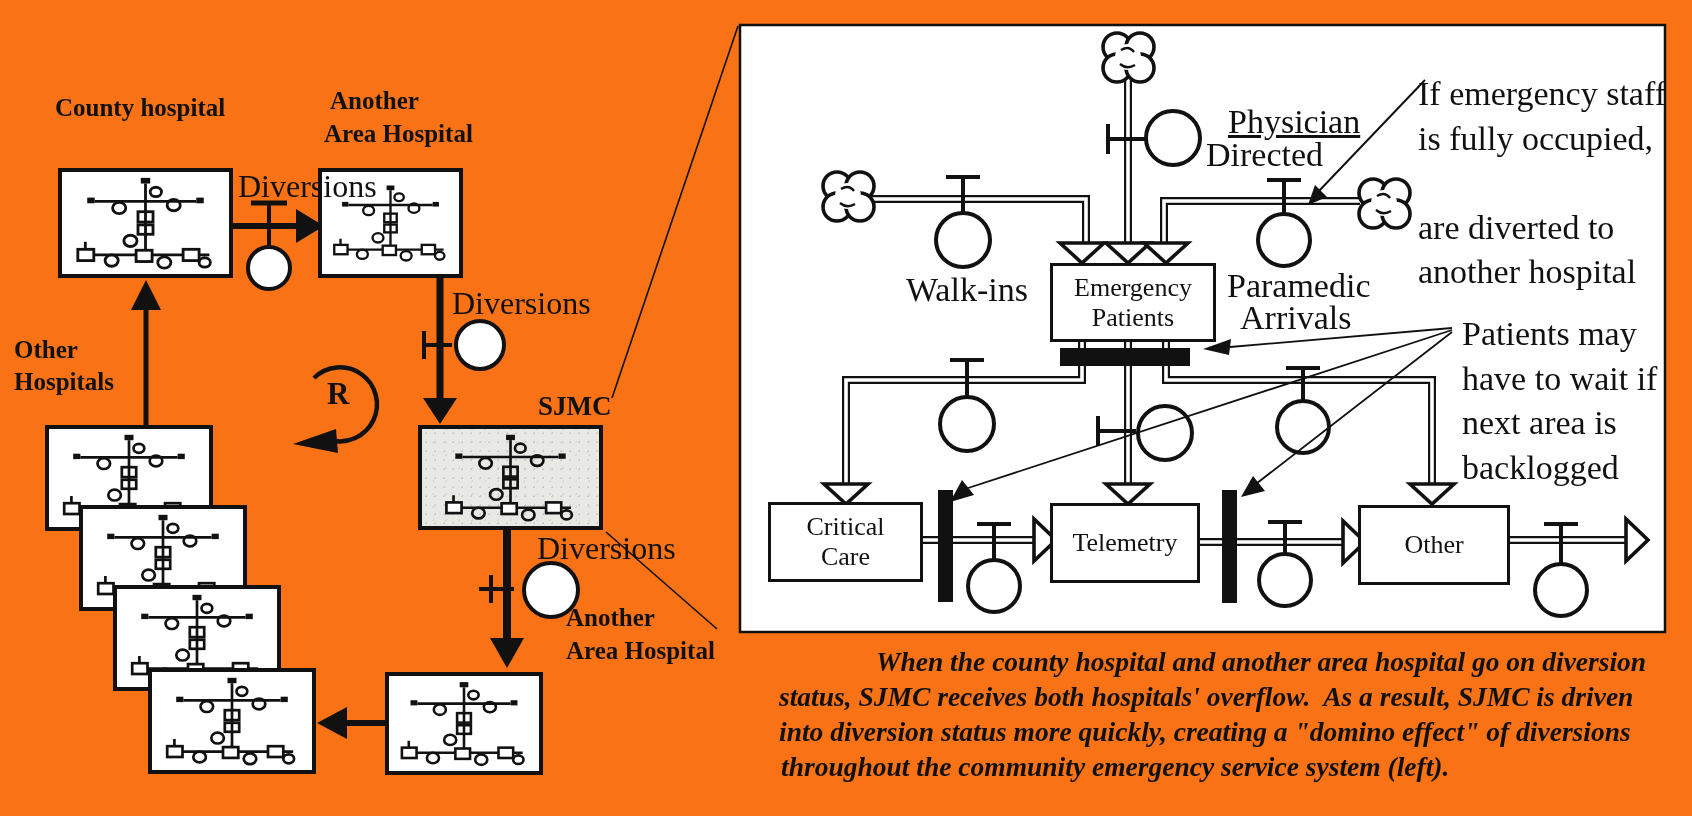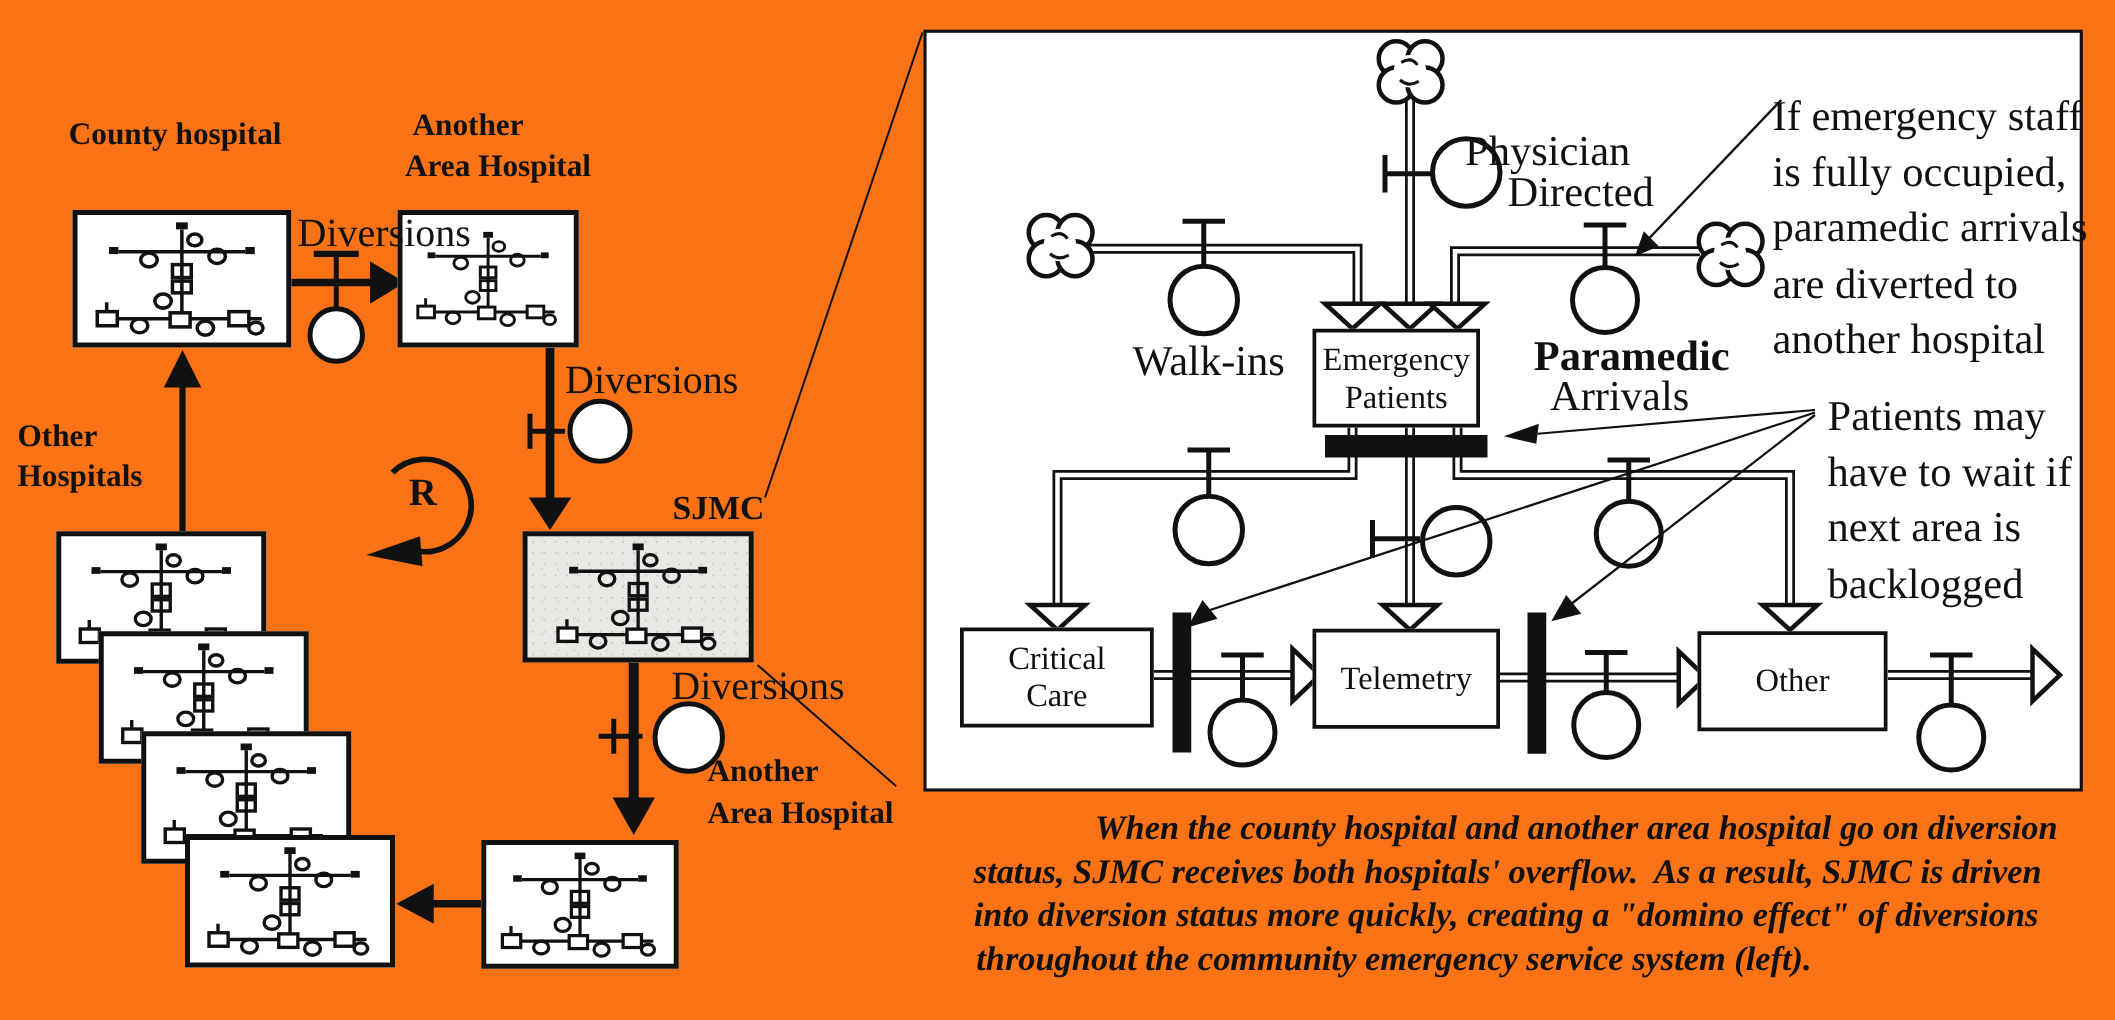--- a/index.html
+++ b/index.html
@@ -268,45 +268,45 @@
   <div class="lbl b s25" style="left:324px;top:121px;">Area Hospital</div>
   <div class="lbl s24" style="left:452px;top:287px;">Diversions</div>
   <div class="lbl b s26" style="left:538px;top:392px;font-size:27px;">SJMC</div>
   <div class="lbl s24" style="left:537px;top:532px;">Diversions</div>
   <div class="lbl b s25" style="left:566px;top:605px;">Another</div>
   <div class="lbl b s25" style="left:566px;top:638px;">Area Hospital</div>
   <div class="lbl b s25" style="left:14px;top:337px;">Other</div>
   <div class="lbl b s25" style="left:14px;top:369px;">Hospitals</div>
   <div class="lbl r-letter" style="left:327px;top:378px;">R</div>
 
-  <div class="stock-box" style="left:1050px;top:263px;width:134px;height:79px;">
+  <div class="stock-box" style="left:1050px;top:263px;width:166px;height:79px;">
     <span>Emergency</span>
     <span>Patients</span>
   </div>
   <div class="stock-box" style="left:768px;top:502px;width:155px;height:80px;">
     <span>Critical</span>
     <span>Care</span>
   </div>
   <div class="stock-box" style="left:1050px;top:503px;width:150px;height:80px;">
     <span>Telemetry</span>
   </div>
   <div class="stock-box" style="left:1358px;top:505px;width:152px;height:80px;">
     <span>Other</span>
   </div>
 
-  <div class="lbl s26" style="left:1172px;top:104px;">Physician</div>
+  <div class="lbl s26" style="left:1228px;top:104px;text-decoration:underline;">Physician</div>
   <div class="lbl s26" style="left:1206px;top:137px;">Directed</div>
   <div class="lbl s26" style="left:906px;top:272px;">Walk-ins</div>
-  <div class="lbl s26" style="left:1227px;top:268px;font-weight:bold;">Paramedic</div>
+  <div class="lbl s26" style="left:1227px;top:268px;">Paramedic</div>
   <div class="lbl s26" style="left:1240px;top:300px;">Arrivals</div>
 
   <div class="lbl s26 panel-note" style="left:1418px;top:72px;">
     <span>If emergency staff</span><br>
     <span>is fully occupied,</span><br>
-    <span>paramedic arrivals</span><br>
+    <br>
     <span>are diverted to</span><br>
     <span>another hospital</span>
   </div>
 
   <div class="lbl s26 panel-note" style="left:1462px;top:312px;">
     <span>Patients may</span><br>
     <span>have to wait if</span><br>
     <span>next area is</span><br>
     <span>backlogged</span>
   </div>

